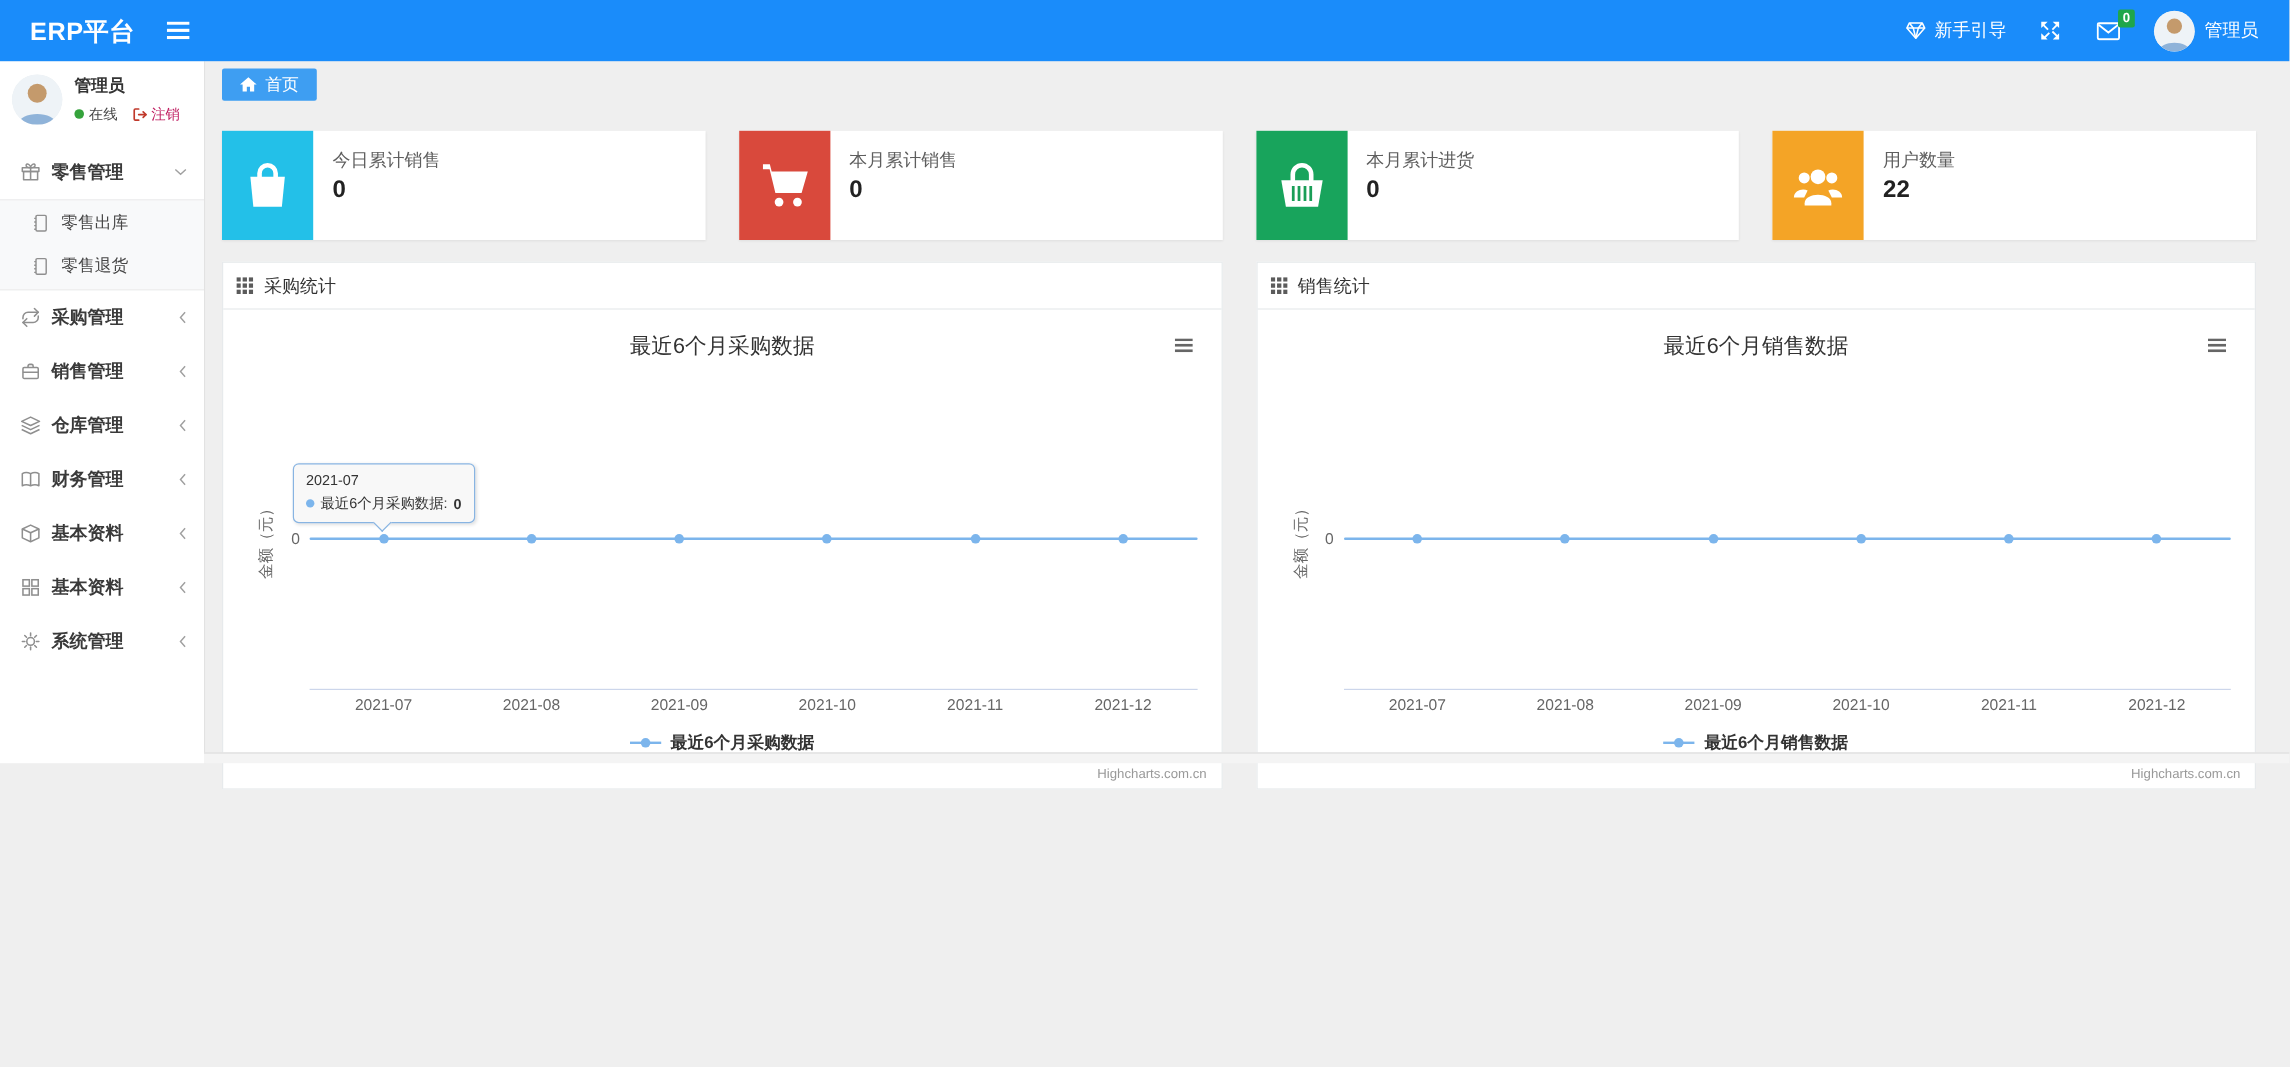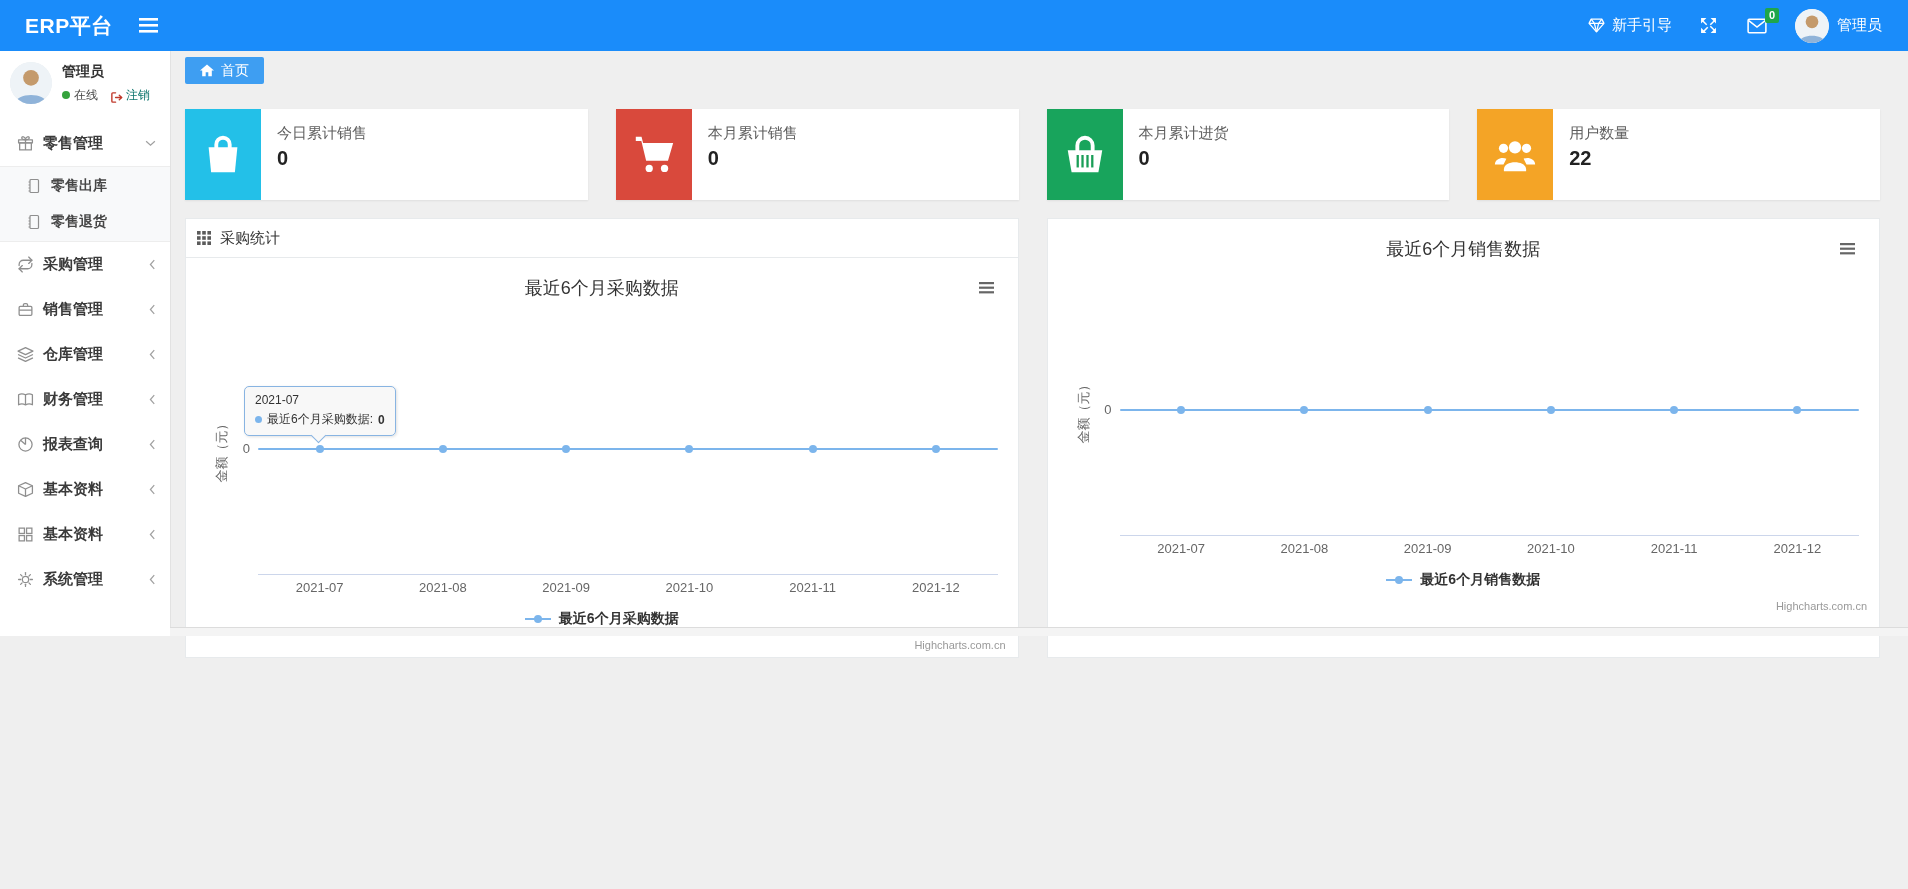--- a/index.html
+++ b/index.html
@@ -24,28 +24,28 @@
   .avatar{width:34px;height:34px;border-radius:50%;overflow:hidden;background:#e9eef2;flex:none;}
 
   
   .sidebar{position:absolute;top:51px;left:0;width:170px;bottom:0;background:#fff;
     border-right:1px solid #e2e2e2;}
   .side-user{display:flex;gap:10px;padding:11px 10px 13px 10px;align-items:center;}
   .side-user .avatar{width:42px;height:42px;}
   .su-name{font-size:14px;font-weight:bold;color:#333;margin-bottom:6px;}
   .su-row{display:flex;align-items:center;gap:4px;font-size:12px;color:#454545;}
   .dot-online{width:8px;height:8px;border-radius:50%;background:#35a33c;display:inline-block;}
-  .su-logout{display:flex;align-items:flex-end;gap:3px;margin-left:8px;cursor:pointer;color:#0f766e;text-decoration:none;}
+  .su-logout{display:flex;align-items:center;gap:3px;margin-left:8px;cursor:pointer;color:#be185d;text-decoration:none;}
   .menu{margin-top:4px;}
   .menu-item{display:flex;align-items:center;height:45px;padding:0 14px 0 17px;
     color:#3a3a3a;font-size:15px;font-weight:600;cursor:pointer;}
   .menu-item .mi{margin-right:9px;flex:none;}
   .chev{margin-left:auto;display:flex;align-items:center;}
   .submenu{background:#f8f9fa;border-top:1px solid #ededed;border-bottom:1px solid #ededed;padding:1px 0;}
-  .submenu .menu-item{height:36px;font-weight:700;font-size:14px;padding-left:26px;color:#464646;}
+  .submenu .menu-item{height:36px;font-weight:400;font-size:14px;padding-left:26px;color:#464646;}
 
   
   .content{position:absolute;left:170px;top:51px;right:0;bottom:0;}
   .tabbar{padding:6px 0 0 15px;height:33px;}
   .tab{display:inline-flex;align-items:center;gap:7px;height:27px;padding:0 15px;
     background:#3e9ef2;color:#fff;font-size:14px;border-radius:2px;cursor:pointer;}
 
   .stats{display:flex;gap:28px;margin:19px 28px 0 15px;}
   .stat-card{flex:1;height:91px;background:#fff;display:flex;box-shadow:0 1px 2px rgba(0,0,0,.07);}
   .stat-icon{width:76px;display:flex;align-items:center;justify-content:center;flex:none;}
@@ -262,33 +262,20 @@
             <line x1="8" y1="3.5" x2="8" y2="13"></line>
         </svg>
         <span>财务管理</span>
         <span class="chev">
           <svg width="7" height="11" viewBox="0 0 8 12" fill="none" stroke="#a0a0a0" stroke-width="1.4">
               <polyline points="6,1 1.6,6 6,11"></polyline>
             </svg>
         </span>
       </div>
 
-      <div class="menu-item">
-        <svg class="mi" width="17" height="17" viewBox="0 0 16 16" fill="none" stroke="#8f8f8f" stroke-width="1.2" stroke-linejoin="round">
-          <circle cx="8" cy="8" r="6.2"></circle>
-            <line x1="8" y1="8" x2="8" y2="1.8"></line>
-            <line x1="8" y1="8" x2="3.4" y2="4"></line>
-        </svg>
-        <span>报表查询</span>
-        <span class="chev">
-          <svg width="7" height="11" viewBox="0 0 8 12" fill="none" stroke="#a0a0a0" stroke-width="1.4">
-              <polyline points="6,1 1.6,6 6,11"></polyline>
-            </svg>
-        </span>
-      </div>
 
       <div class="menu-item">
         <svg class="mi" width="17" height="17" viewBox="0 0 16 16" fill="none" stroke="#8f8f8f" stroke-width="1.2" stroke-linejoin="round">
           <polygon points="1.5,4.5 8,1.5 14.5,4.5 8,7.5"></polygon>
             <path d="M1.5 4.5v7L8 14.5l6.5-3v-7"></path>
             <line x1="8" y1="7.5" x2="8" y2="14.5"></line>
         </svg>
         <span>基本资料</span>
         <span class="chev">
           <svg width="7" height="11" viewBox="0 0 8 12" fill="none" stroke="#a0a0a0" stroke-width="1.4">
@@ -475,20 +462,34 @@
                   <span class="lg-dot"></span>
                 </span>
               <span class="legend-label">最近6个月采购数据</span>
             </div>
           </div>
           <div class="hc-credits">Highcharts.com.cn</div>
         </div>
       </div>
 
       <div class="panel">
+        <div class="panel-head">
+          <svg width="14" height="14" viewBox="0 0 14 14" fill="#5b5b5b">
+            <rect width="3.6" height="3.6"></rect>
+              <rect x="5.2" width="3.6" height="3.6"></rect>
+              <rect x="10.4" width="3.6" height="3.6"></rect>
+            <rect y="5.2" width="3.6" height="3.6"></rect>
+              <rect x="5.2" y="5.2" width="3.6" height="3.6"></rect>
+              <rect x="10.4" y="5.2" width="3.6" height="3.6"></rect>
+            <rect y="10.4" width="3.6" height="3.6"></rect>
+              <rect x="5.2" y="10.4" width="3.6" height="3.6"></rect>
+              <rect x="10.4" y="10.4" width="3.6" height="3.6"></rect>
+          </svg>
+          <span>销售统计</span>
+        </div>
         <div class="hc">
           <div class="hc-title">最近6个月销售数据</div>
           <button class="hc-menu">
             <svg width="15" height="12" viewBox="0 0 15 12" fill="#666">
               <rect width="15" height="2.2"></rect>
                 <rect y="4.6" width="15" height="2.2"></rect>
                 <rect y="9.2" width="15" height="2.2"></rect>
             </svg>
           </button>
 

